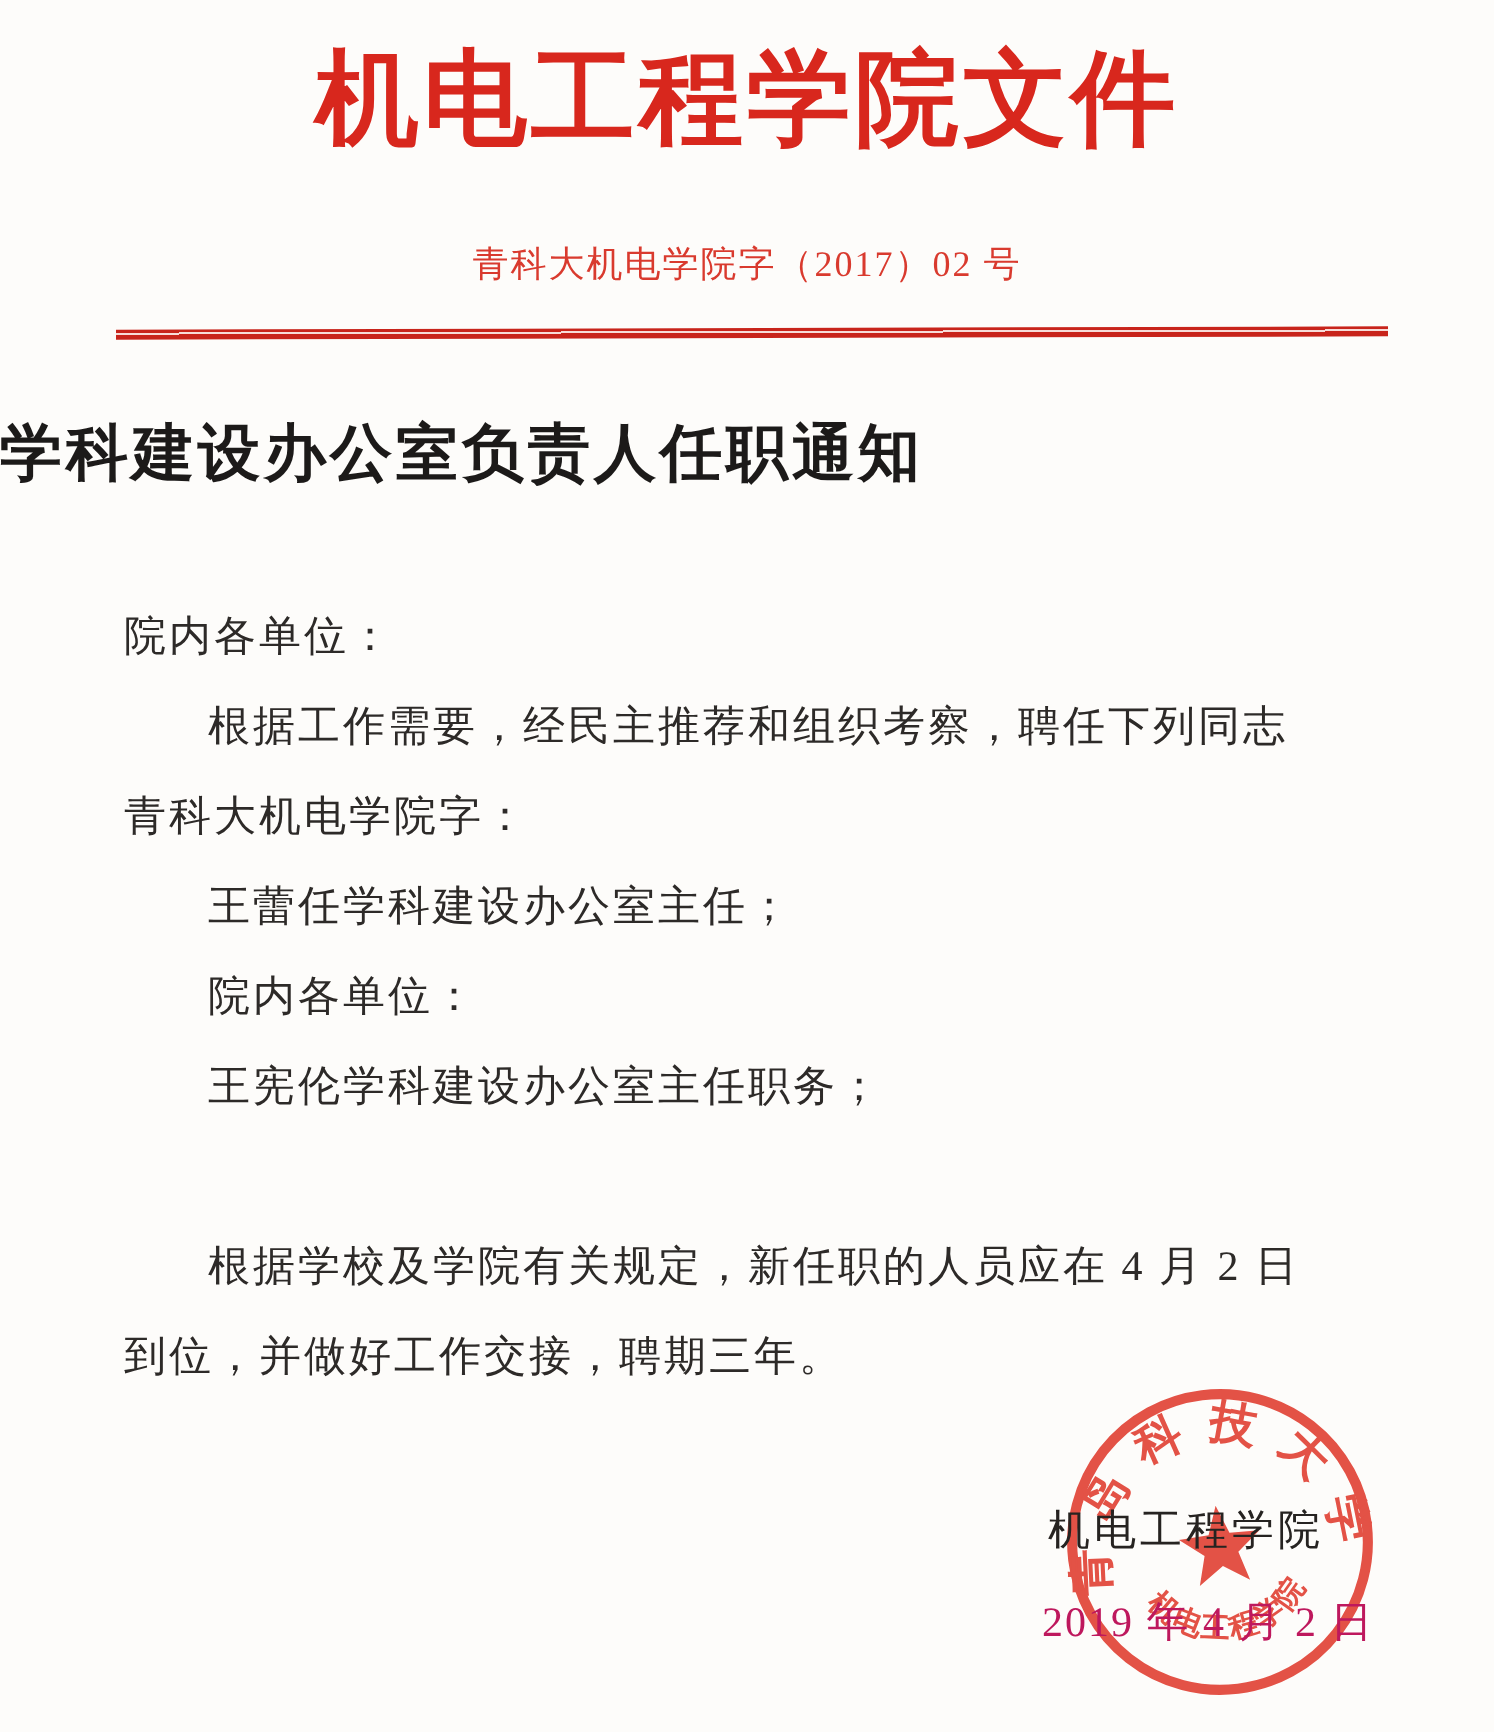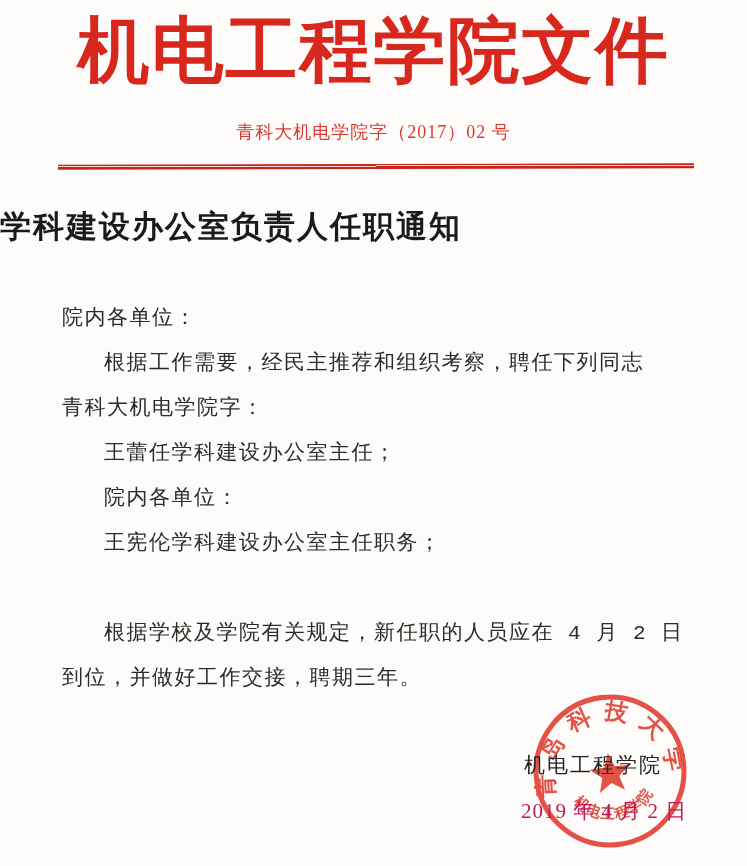--- a/index.html
+++ b/index.html
@@ -12,21 +12,21 @@
     background: #fdfcfa;
     overflow: hidden;
     font-family: "Liberation Serif", "DejaVu Serif", serif;
   }
   .doc-header {
     position: absolute;
     top: 6px;
     left: 0;
     width: 100%;
     text-align: center;
-    font-size: 72px;
+    font-size: 52px;
     line-height: 90px;
     font-weight: 700;
     letter-spacing: 2px;
     color: #d8271d;
     font-family: "Liberation Serif", "DejaVu Serif", serif;
     white-space: nowrap;
   }
   .doc-number {
     position: absolute;
     top: 120px;
@@ -64,21 +64,20 @@
     left: 62px;
     width: 624px;
     font-size: 21px;
     color: #2d2a28;
     letter-spacing: 1.5px;
   }
   .body-line {
     height: 45px;
     line-height: 45px;
     white-space: nowrap;
-    font-family: Liberation Mono, monospace;
   }
   .body-line.indent { text-indent: 2em; }
   .signature-org {
     position: absolute;
     top: 751px;
     left: 524px;
     font-size: 21px;
     letter-spacing: 2px;
     color: #262321;
     z-index: 3;

